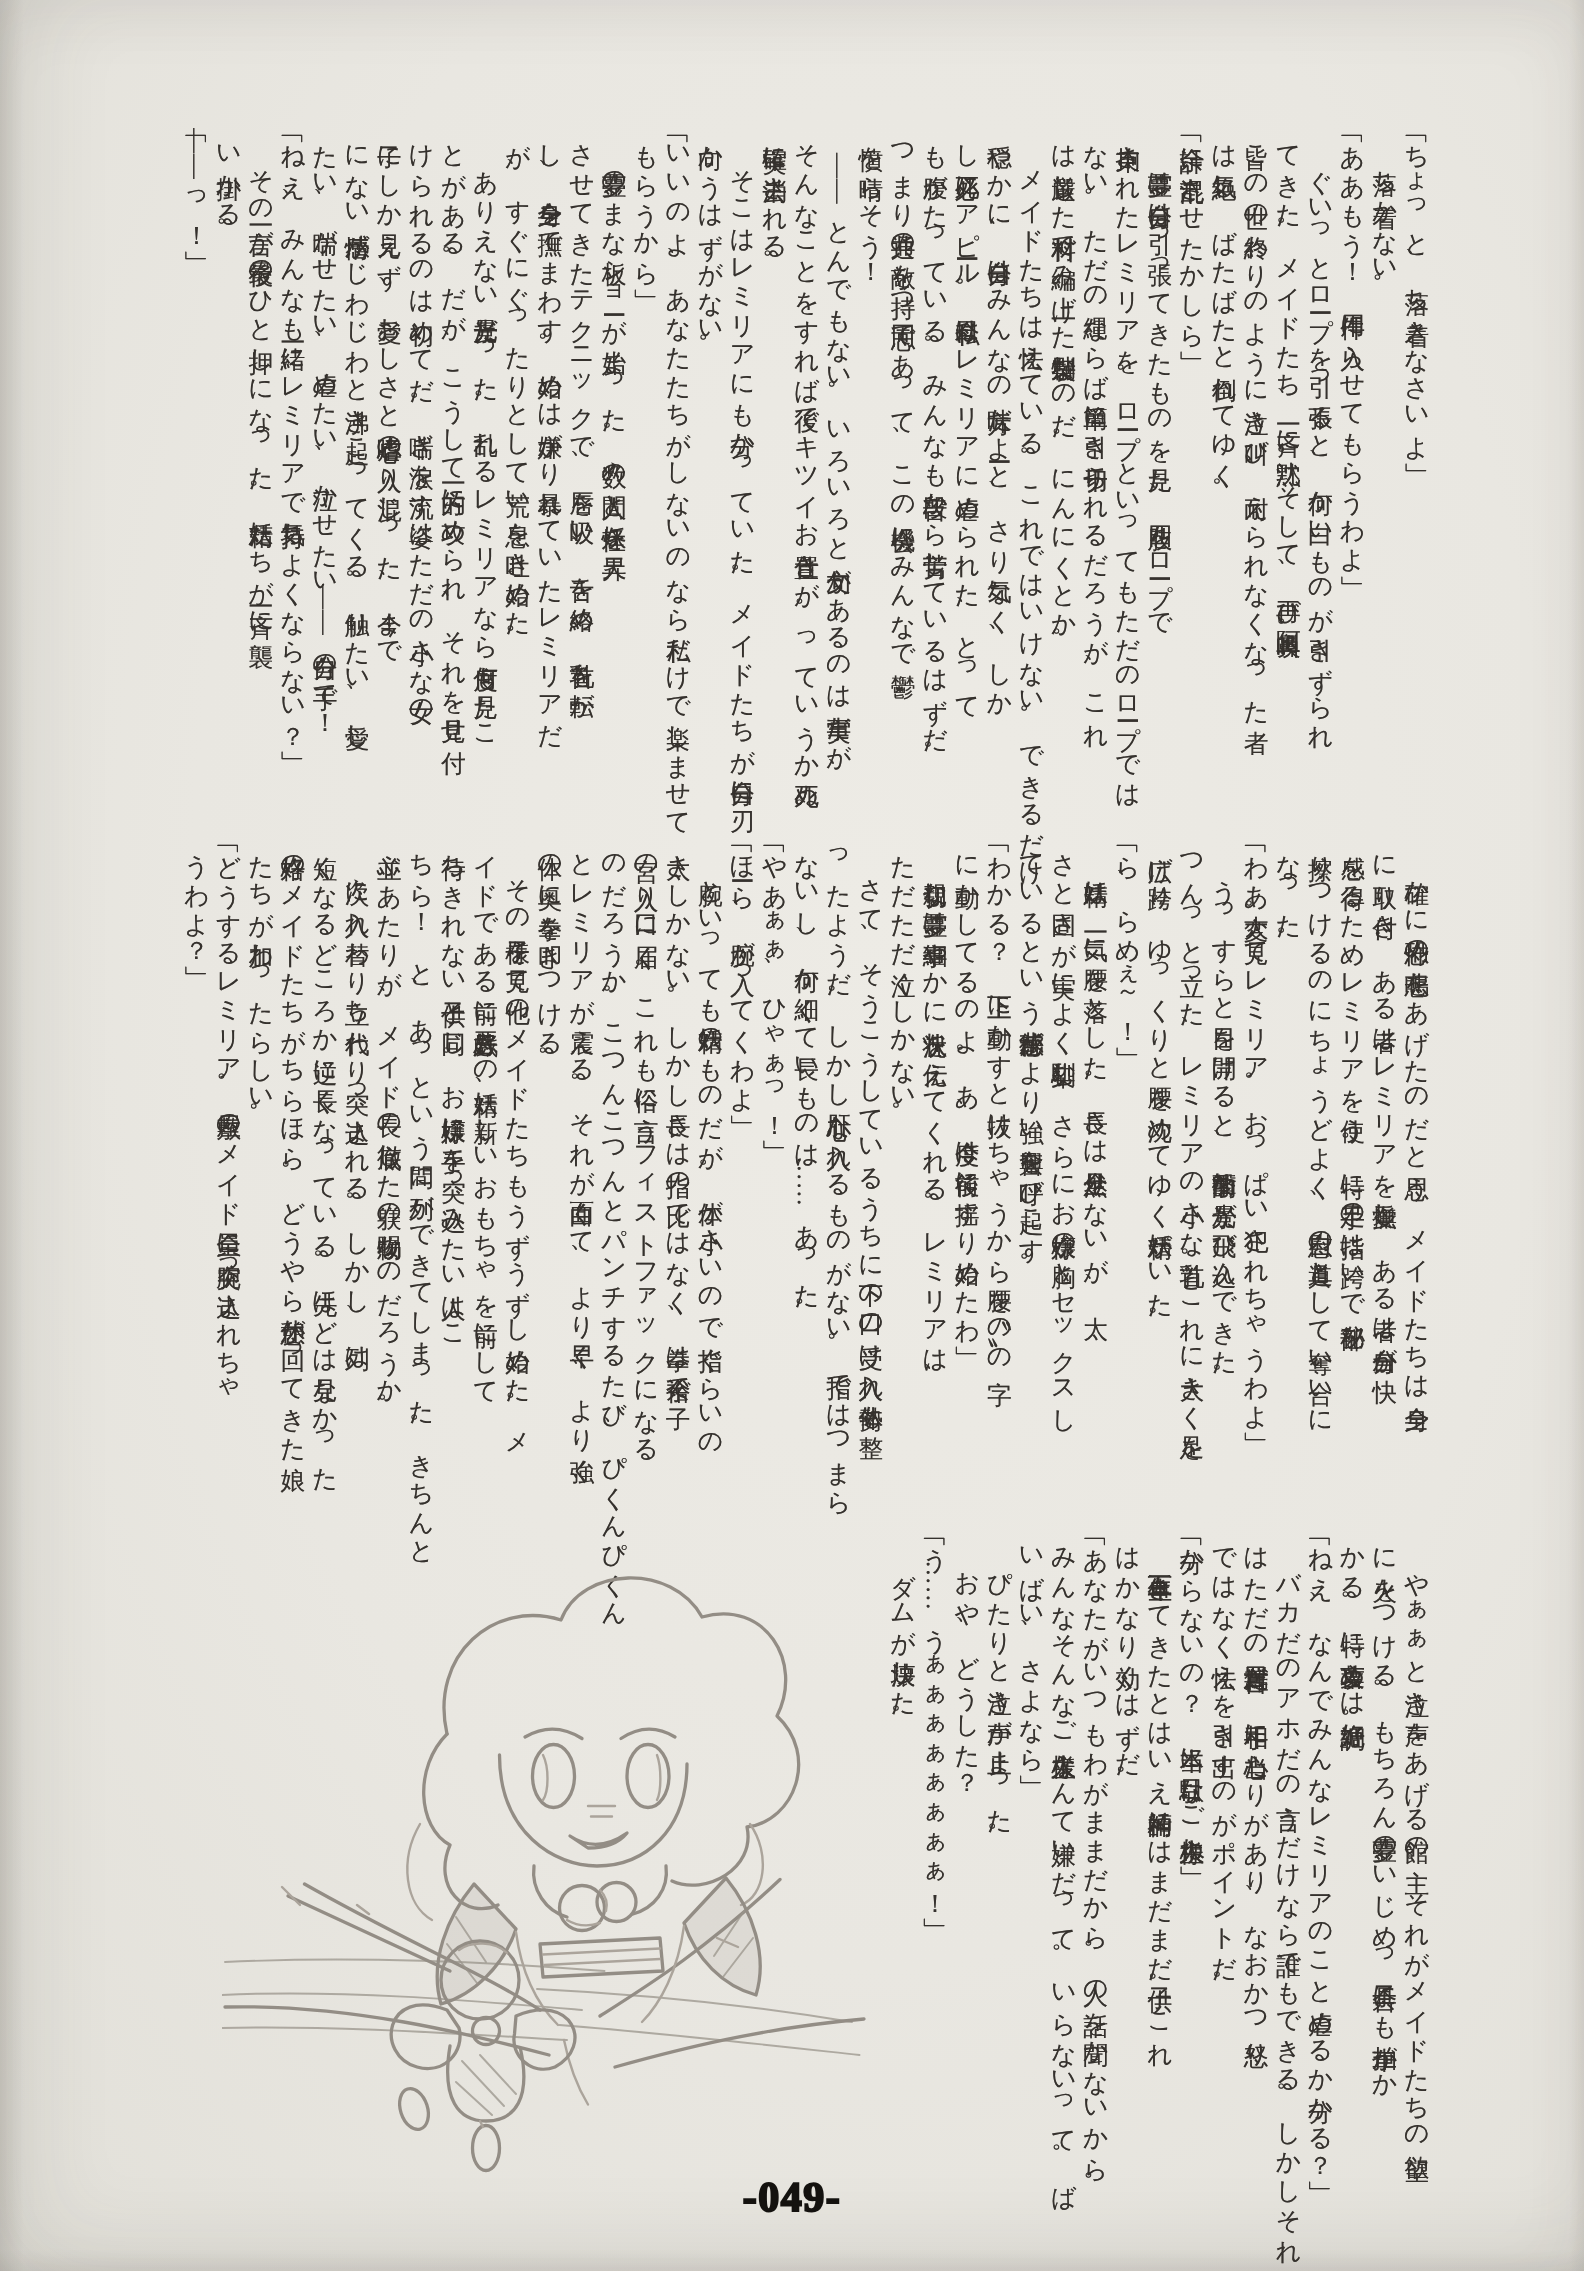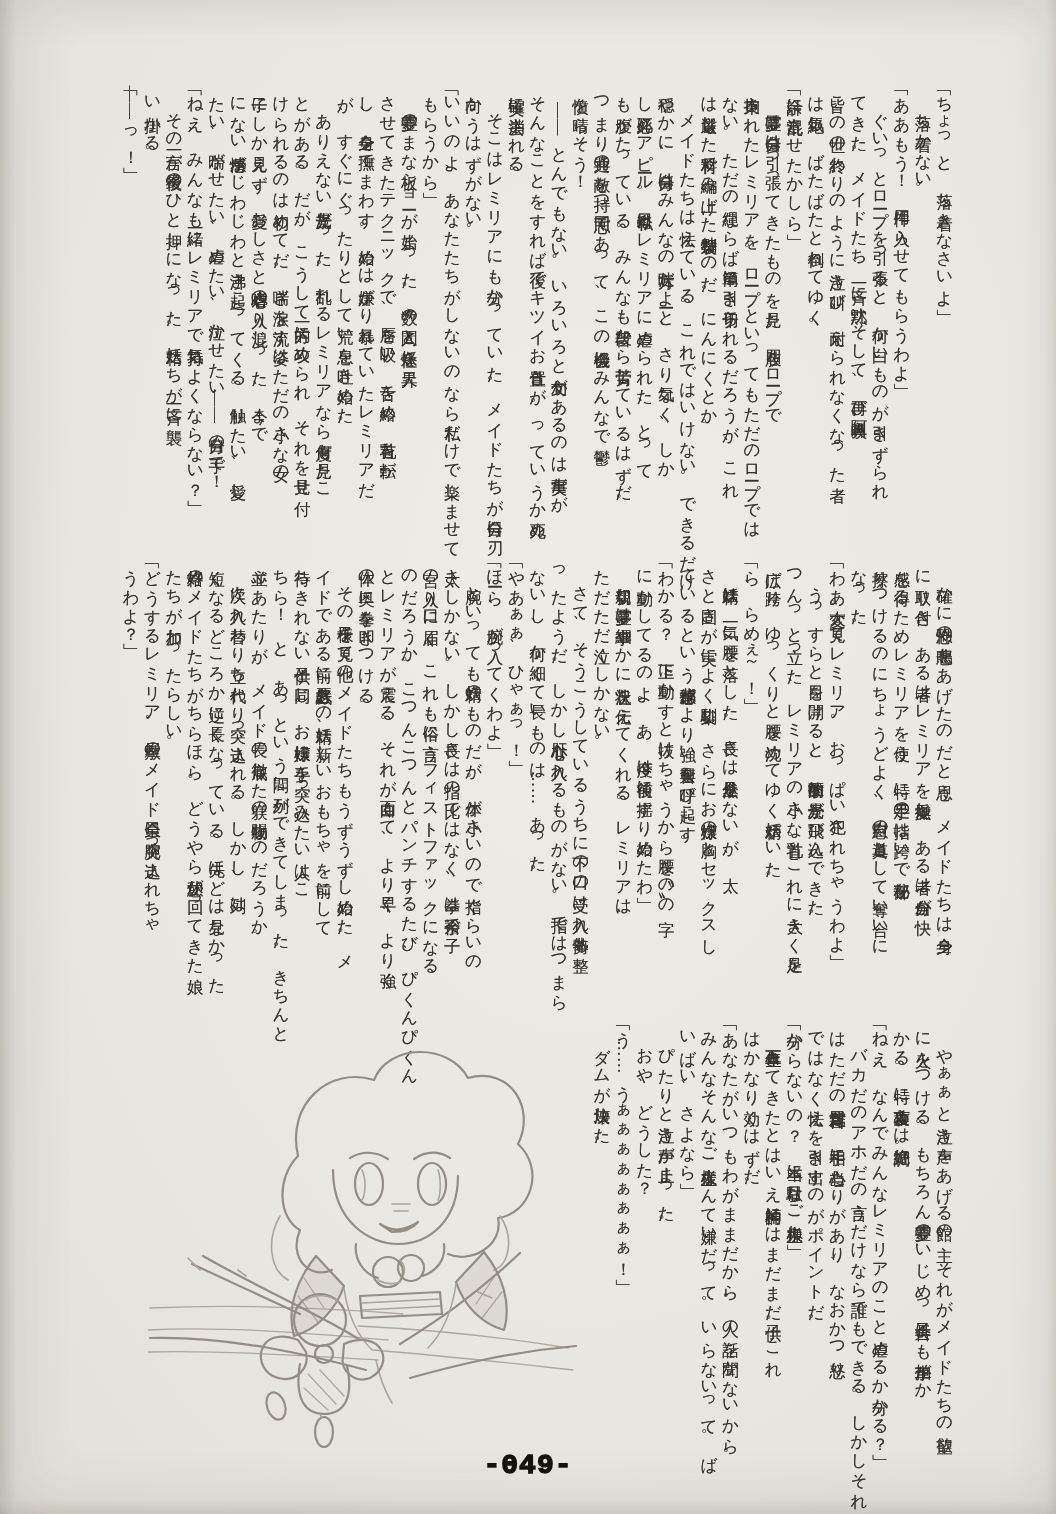--- a/index.html
+++ b/index.html
@@ -20,21 +20,21 @@
     font-size:16.5px;line-height:21.4px;letter-spacing:0.55px;
     color:#35312d;white-space:nowrap;
     text-shadow:0 0 0.4px rgba(53,49,45,0.55);
   }
   .vband > div{margin:0;padding:0;}
   #band1{top:85px;height:464px;}
   #band2{top:558px;height:464px;}
   #band3{top:1020px;height:464px;}
   #pageNumber{
     position:absolute;top:1450px;left:50%;transform:translateX(-50%);
-    font-family:Liberation Mono, monospace;
+    font-family:Liberation Serif, serif;
     font-weight:bold;font-size:28px;letter-spacing:1px;color:#14120f;
     -webkit-text-stroke:1.4px #14120f;
   }
   #sketch{position:absolute;left:148px;top:1008px;}
   #sketch path, #sketch ellipse, #sketch circle, #sketch line{
     fill:none;stroke:#938d85;stroke-width:2.2;stroke-linecap:round;stroke-linejoin:round;
   }
   #sketch .soft{stroke:#aba49b;stroke-width:1.6;}
   #sketch .shade{stroke:#9a948b;stroke-width:1.3;opacity:0.75;}
   #sketch .fillsoft{fill:rgba(150,144,136,0.14);stroke:#938d85;}

